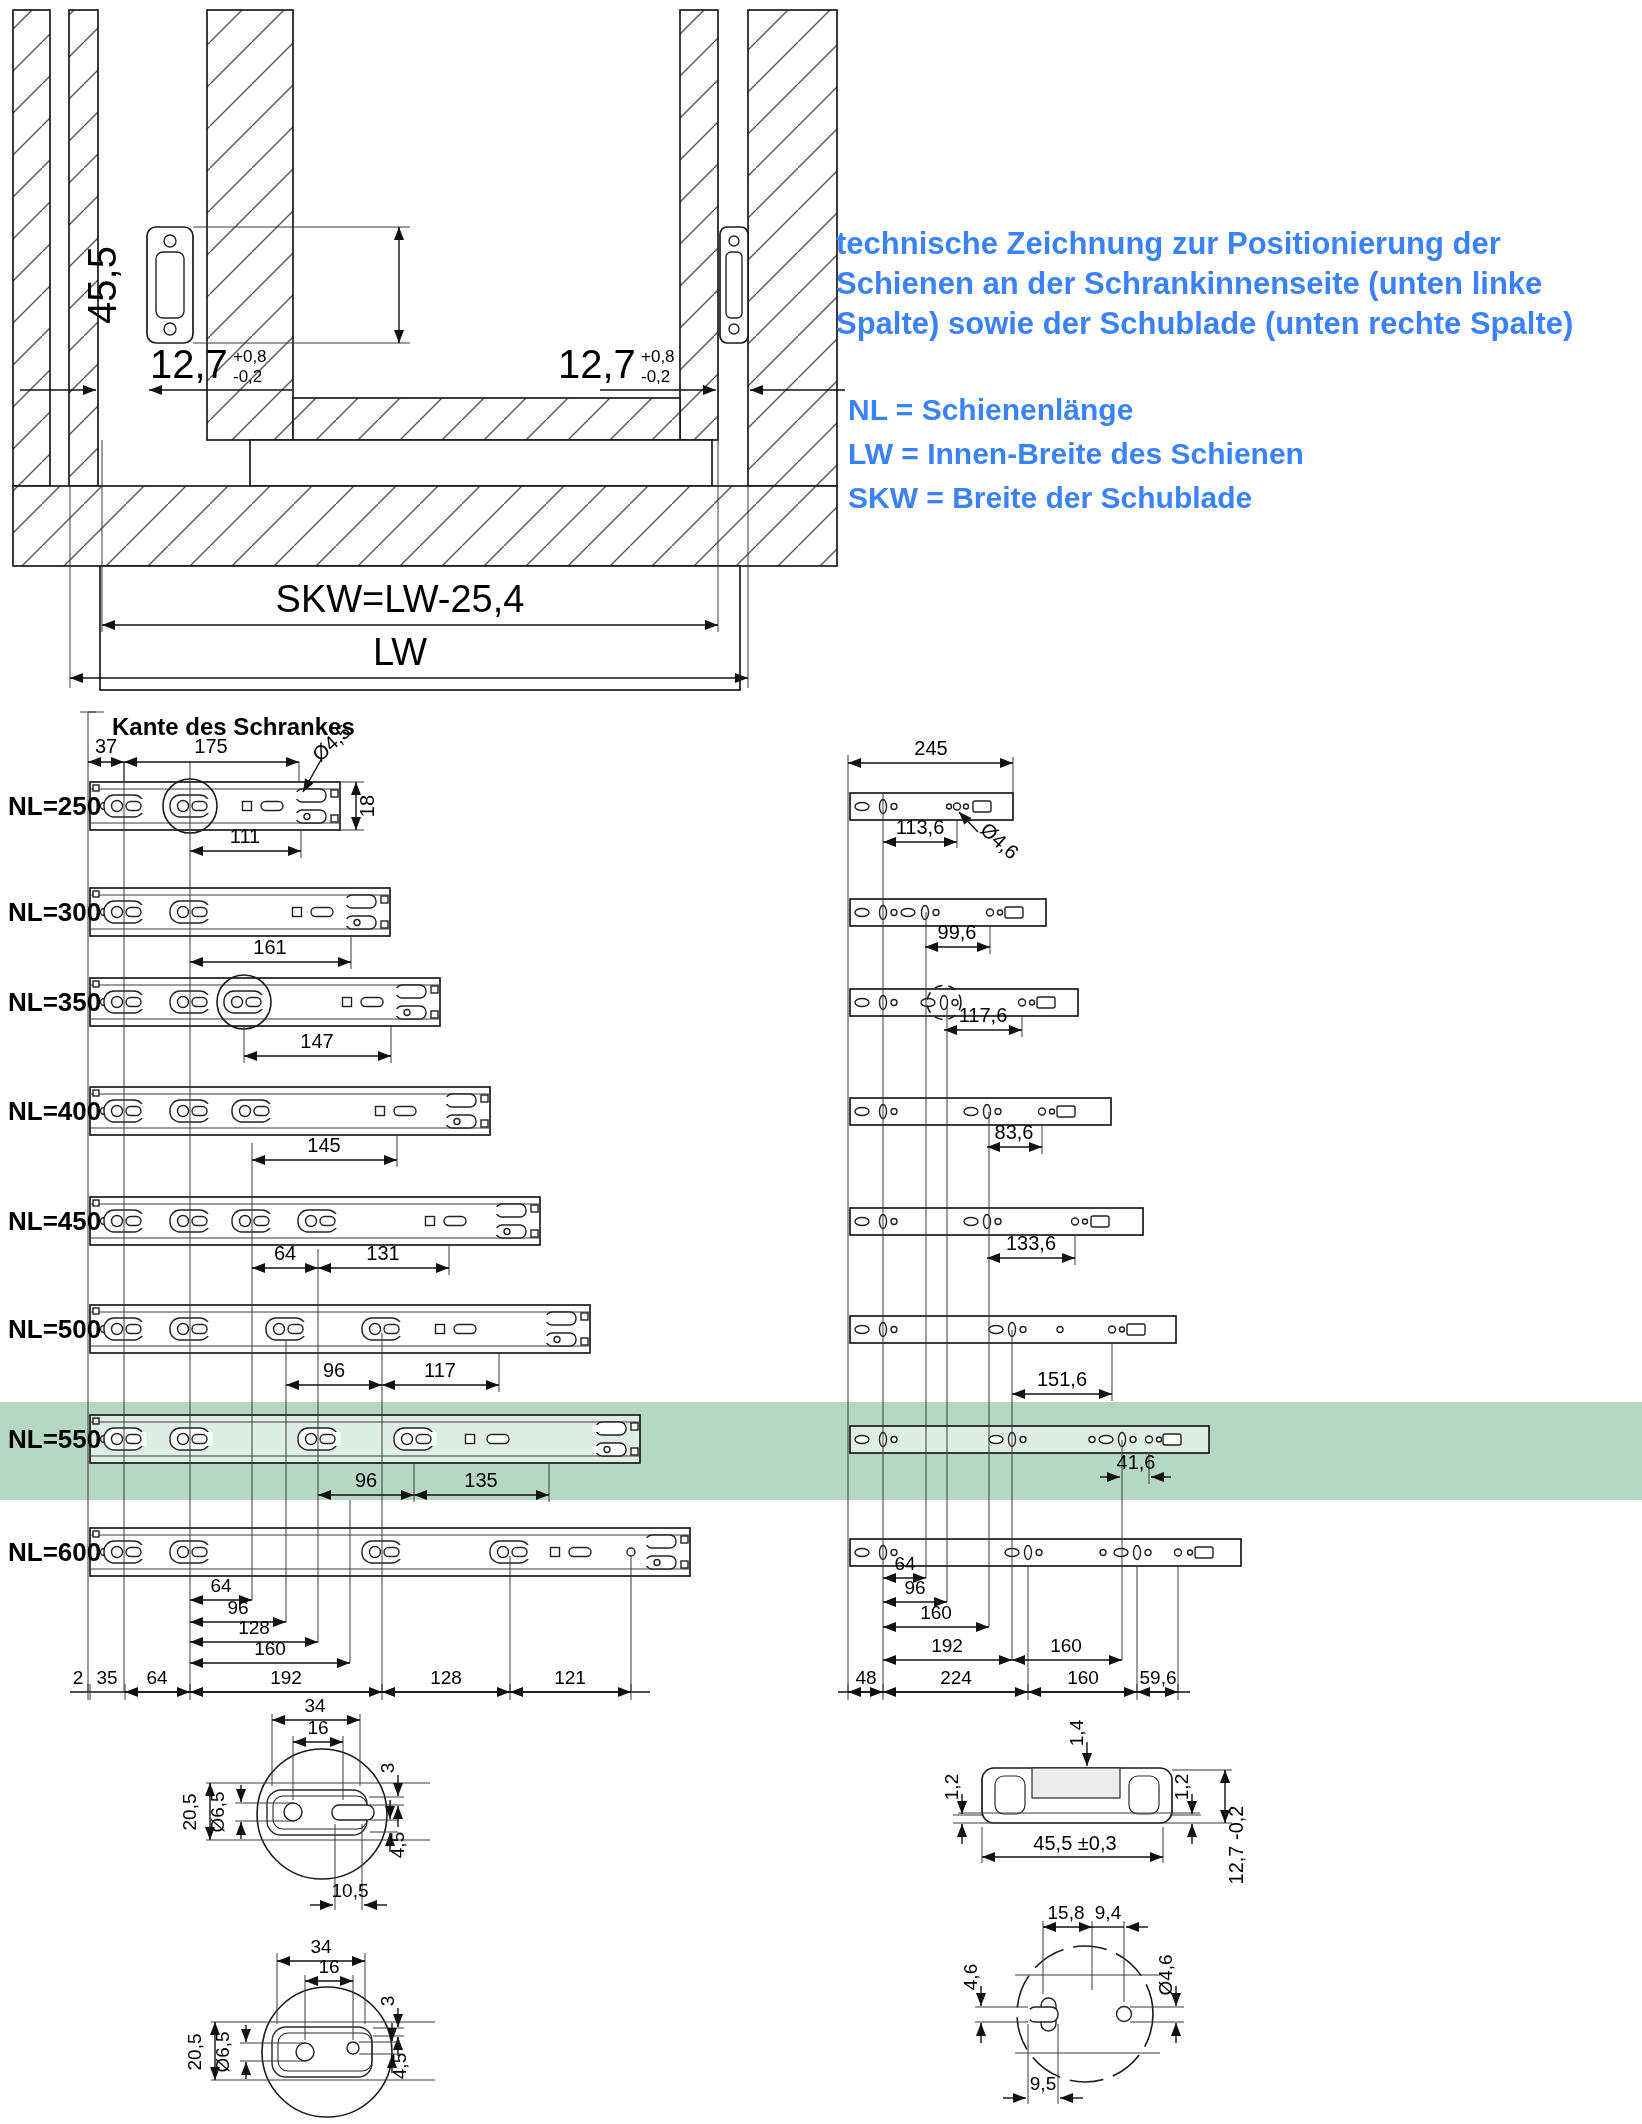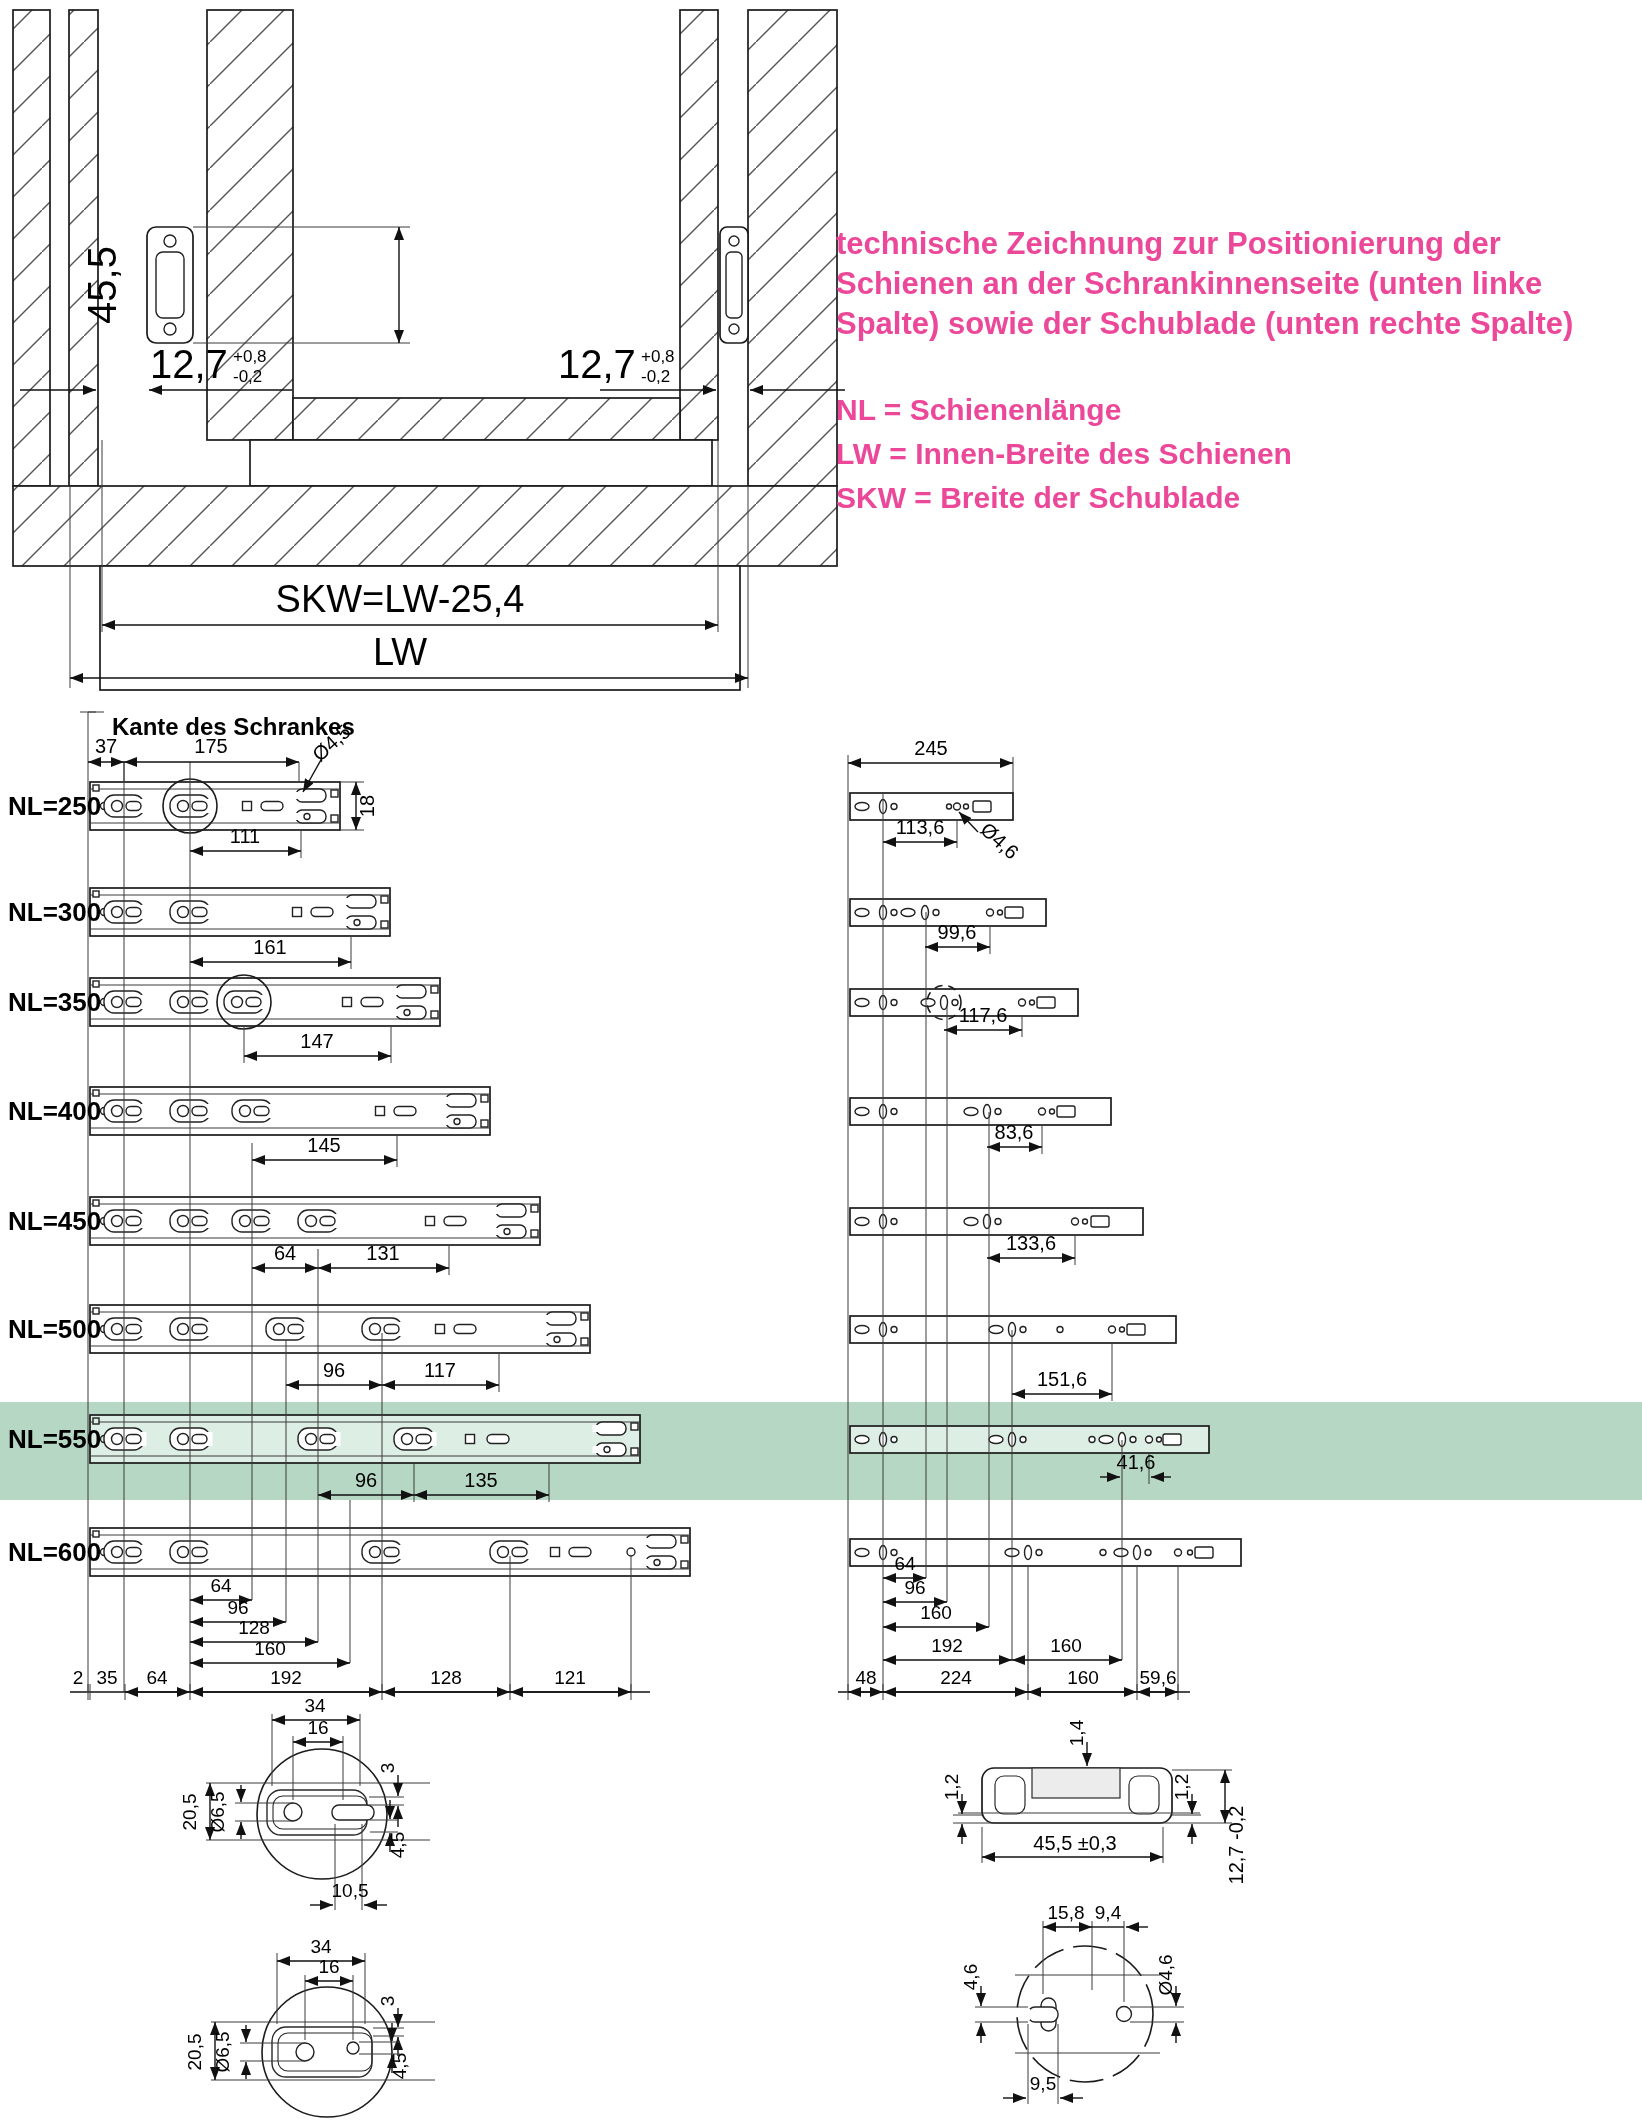--- a/index.html
+++ b/index.html
@@ -1,21 +1,21 @@
 <!DOCTYPE html>
 <html><head>
 <meta charset="utf-8">
 <style>
   html,body{margin:0;padding:0;background:#fff;}
   .page{position:relative;width:1642px;height:2124px;background:#fff;overflow:hidden;
         font-family:"Liberation Sans",sans-serif;}
   .art{position:absolute;left:0;top:0;}
-  .hdr{position:absolute;left:836px;top:224px;width:806px;color:#ec4899;}
+  .hdr{position:absolute;left:836px;top:224px;width:806px;color:#3b82f6;}
   .hdr p{margin:0 0 44px 0;font-size:31px;line-height:1.29;font-weight:700;}
-  .hdr .legend div{font-size:30px;line-height:1.47;font-weight:700;}
+  .hdr .legend div{font-size:30px;line-height:1.47;font-weight:700;padding-left:12px;}
   
   .wh{fill:#fff;stroke:#1b1b1b;stroke-width:1.7;}
   .hl{fill:url(#hatch);stroke:#1b1b1b;stroke-width:1.7;}
   .hole{fill:#fff;stroke:#222;stroke-width:1.4;}
   .holeg{fill:#ddeee4;stroke:#222;stroke-width:1.4;}
   .tn{stroke:#3a3a3a;stroke-width:1;fill:none;}
   .dm{stroke:#111;stroke-width:1.4;fill:none;}
   .cir{fill:none;stroke:#1b1b1b;stroke-width:1.6;}
   text{fill:#000;font-family:"Liberation Sans",sans-serif;}
   .d19{font-size:19px;text-anchor:middle;}

